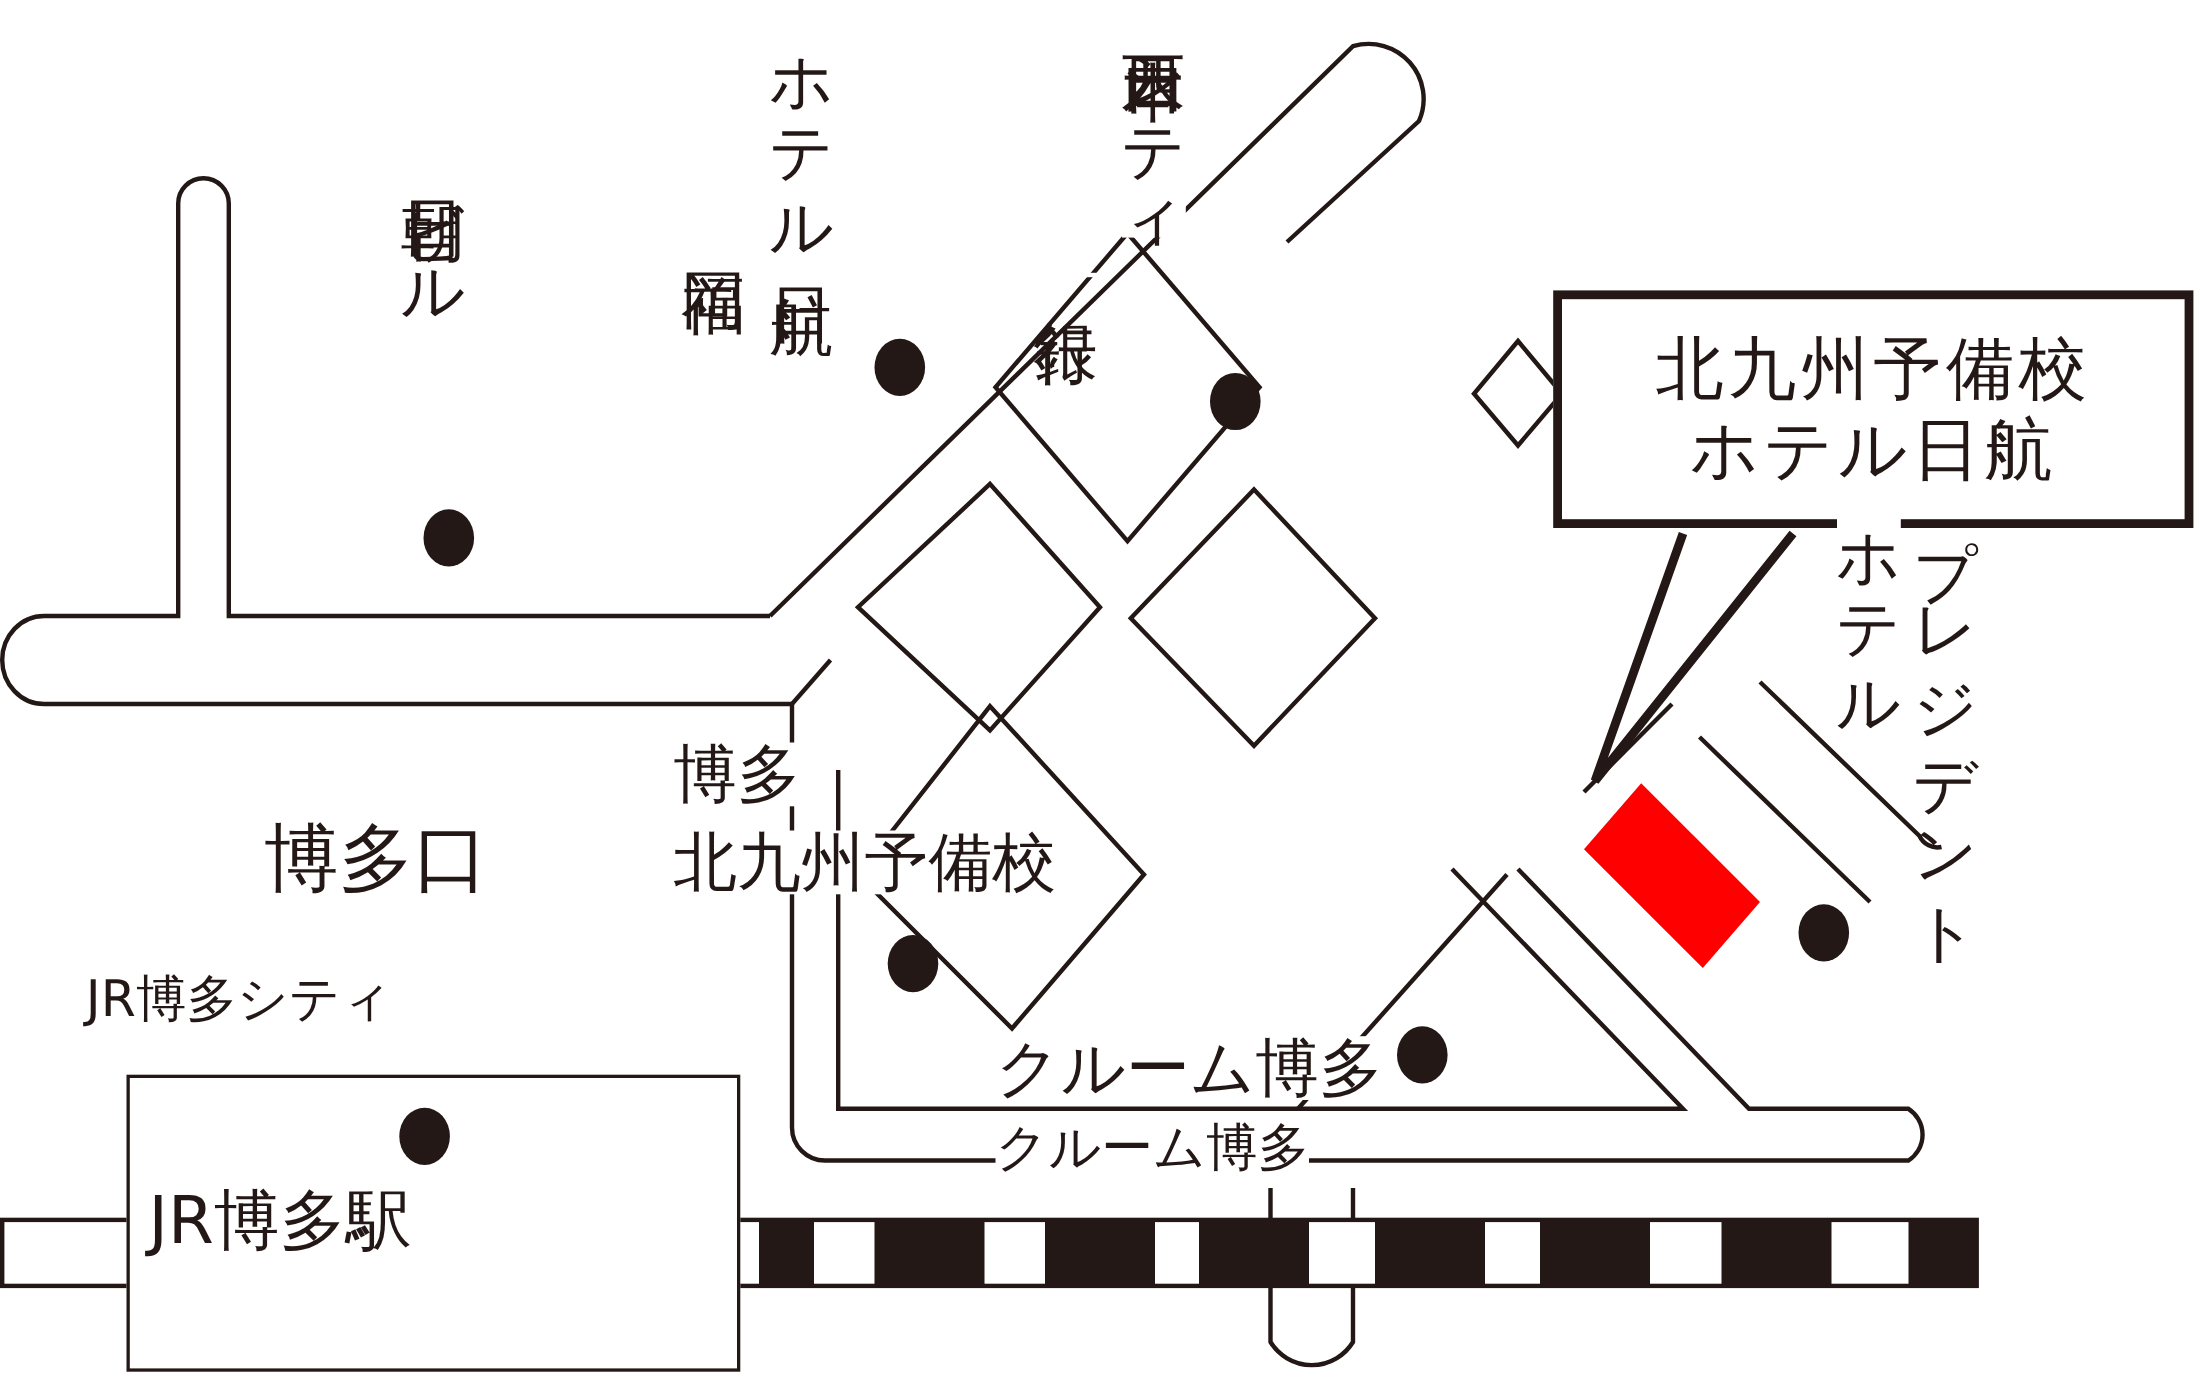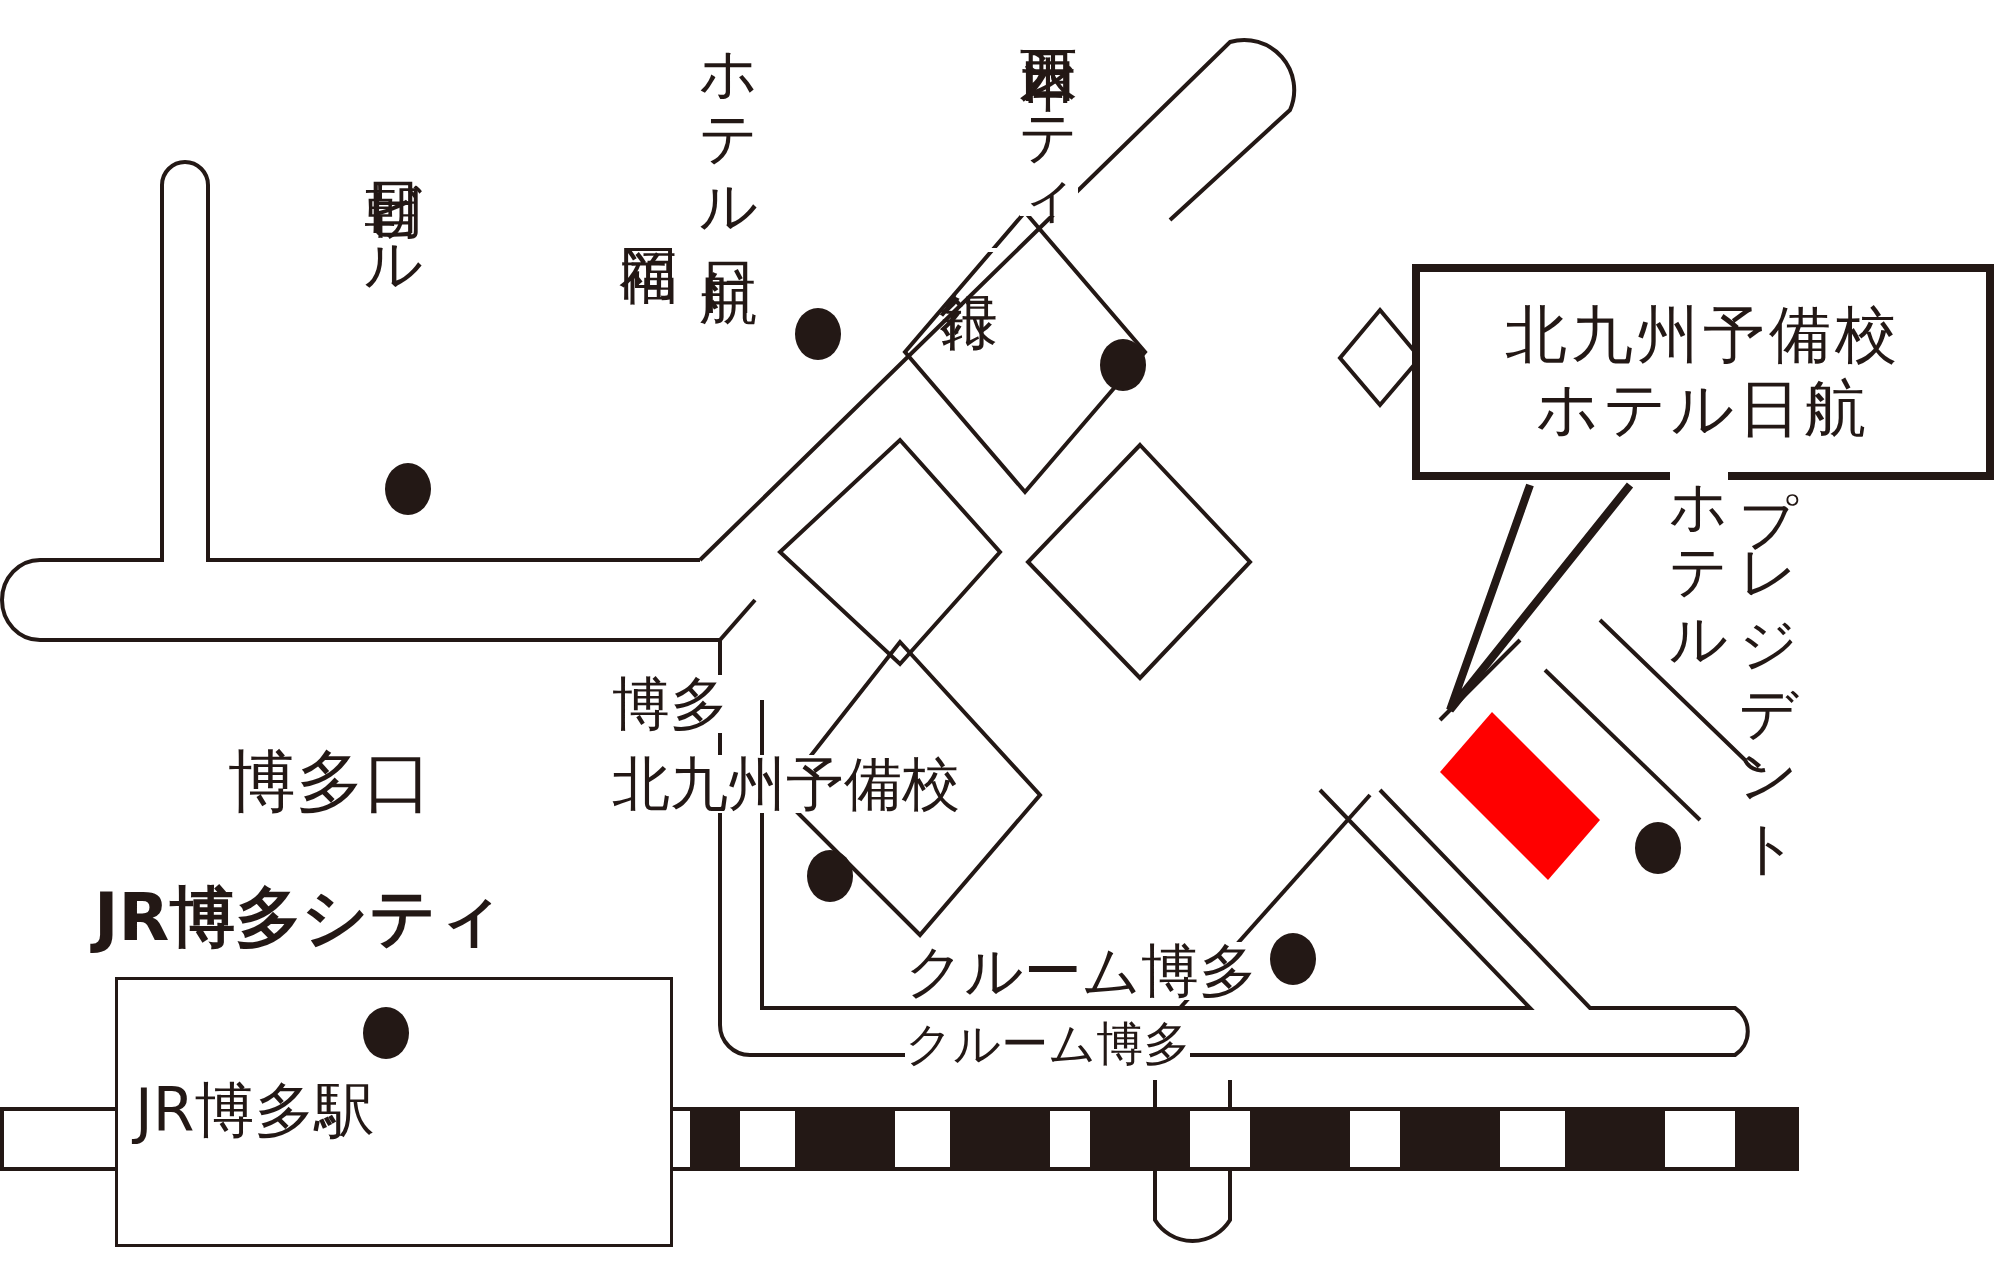--- a/index.html
+++ b/index.html
@@ -81,16 +81,16 @@
 <div class="label vert" style="left:365px; top:135px; font-size:58px;">朝日ビル</div>
 <div class="label vert" style="left:700px; top:12px; font-size:58px;">ホテル日航</div>
 <div class="label vert" style="left:620px; top:200px; font-size:58px;">福岡</div>
 <div class="label vert bg-white" style="left:1020px; top:5px; font-size:58px;">西日本シティ</div>
 <div class="label vert bg-white" style="left:940px; top:248px; font-size:58px;">銀行</div>
 <div class="label vert" style="left:1740px; top:445px; font-size:58px;">プレジデント</div>
 <div class="label vert bg-white" style="left:1670px; top:445px; font-size:58px;">ホテル</div>
 
 <div class="label bg-white" style="left:612px; top:675px; font-size:58px;">博多</div>
 <div class="label bg-white" style="left:612px; top:755px; font-size:58px;">北九州予備校</div>
-<div class="label" style="left:228px; top:748px; font-size:68px;">博多口</div>
-<div class="label" style="left:94px; top:885px; font-size:66px;font-weight:bold;">JR博多シティ</div>
+<div class="label" style="left:240px; top:748px; font-size:68px;">博多口</div>
+<div class="label" style="left:78px; top:885px; font-size:46px;">JR博多シティ</div>
 <div class="label bg-white" style="left:905px; top:942px; font-size:58px;">クルーム博多</div>
 <div class="label bg-white" style="left:905px; top:1020px; font-size:47px;">クルーム博多</div>
 
 </body></html>

